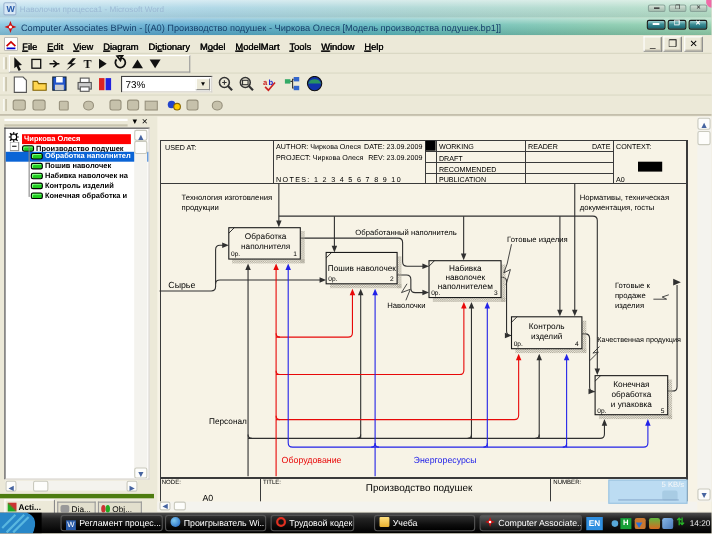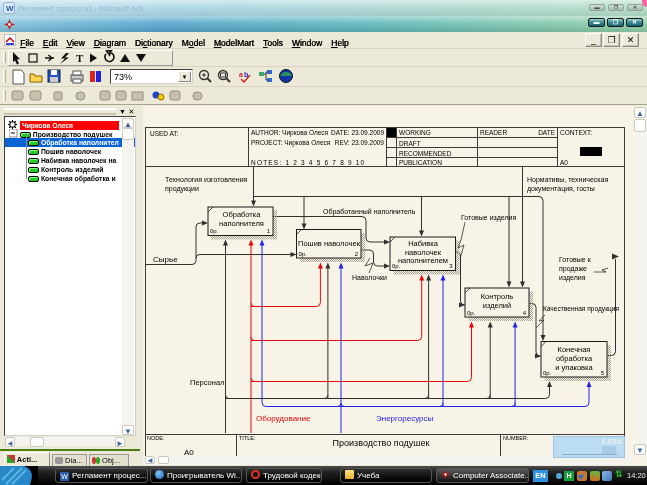--- a/index.html
+++ b/index.html
@@ -69,39 +69,40 @@
 </style>
 </head>
 <body>
 <div id="screen">
 
   <div id="tb1" class="abs">
       <div class="shine abs"></div>
     <div class="abs" style="left:3px;top:2px;width:12px;height:12px;background:#d6e7f5;border:1px solid #9ab4d0;border-radius:2px;">
       <div class="abs" style="left:2px;top:2px;font-size:8px;font-weight:bold;color:#2a5caa;line-height:8px;">W</div>
       </div>
-    <div class="txt abs">Регламент процесса1 - Microsoft Acti</div>
+    <div class="txt abs">Наволочки процесса1 - Microsoft Word</div>
     <div class="abs winbtn wb1" style="left:589px;top:4px;">
         <div class="glyph">▬</div>
       </div>
     <div class="abs winbtn wb1" style="left:608px;top:4px;">
         <div class="glyph">❐</div>
       </div>
     <div class="abs winbtn wb1" style="left:627px;top:4px;">
         <div class="glyph">✕</div>
       </div>
     <div id="pinkcorner" class="abs"></div>
   </div>
 
   <div id="tb2" class="abs">
       <div class="shine abs"></div>
     <svg class="abs" style="left:4px;top:3px" width="11" height="11" viewBox="0 0 11 11">
       <path d="M5.5 0 L7 4 L11 5.5 L7 7 L5.5 11 L4 7 L0 5.5 L4 4 Z" fill="#cc1111"></path>
       <circle cx="5.5" cy="5.5" r="1.4" fill="#fff"></circle>
     </svg>
+    <div class="txt abs">Computer Associates BPwin - [(A0) Производство подушек - Чиркова Олеся  [Модель производства подушек.bp1]]</div>
     <div class="abs winbtn wb2" style="left:588px;top:1.5px;">
         <div class="glyph">▬</div>
       </div>
     <div class="abs winbtn wb2" style="left:607px;top:1.5px;">
         <div class="glyph">❐</div>
       </div>
     <div class="abs winbtn wb2" style="left:626px;top:1.5px;">
         <div class="glyph">✕</div>
       </div>
   </div>
@@ -259,21 +260,21 @@
         <div class="sbtn abs" style="left:0;bottom:0;width:12px;height:10px;">▼</div>
       </div>
     </div>
 
     <div class="abs sb" style="left:5px;top:331px;width:120px;height:9px;">
       <div class="sbtn abs" style="left:0;top:0;width:10px;height:10px;">◄</div>
       <div class="sbtn abs" style="left:25px;top:0;width:14px;height:10px;"></div>
       <div class="sbtn abs" style="right:0;top:0;width:10px;height:10px;">►</div>
     </div>
 
-    <div class="abs" style="left:0;top:343px;width:140px;height:16px;border-top:2px solid #4d7c0f;">
+    <div class="abs" style="left:0;top:343px;width:140px;height:16px;border-top:4px solid #4d7c0f;">
       <div class="abs" style="left:4px;top:1px;width:46px;height:15px;background:#ece9d8;border:1px solid #888;border-top-color:#fff;border-left-color:#fff;border-bottom:none;font-size:7.5px;font-weight:bold;padding:2px 0 0 2px;"><span style="display:inline-block;width:8px;height:8px;background:linear-gradient(45deg,#2a2 40%,#c33 60%);vertical-align:-1px;"></span> Acti...</div>
       <div class="abs" style="left:52px;top:3px;width:35px;height:13px;background:#e2dfcd;border:1px solid #999;border-bottom:none;font-size:7.5px;padding:1px 0 0 2px;"><span style="display:inline-block;width:8px;height:7px;background:#999;border-radius:2px;vertical-align:-1px;"></span> Dia...</div>
       <div class="abs" style="left:89px;top:3px;width:40px;height:13px;background:#e2dfcd;border:1px solid #999;border-bottom:none;font-size:7.5px;padding:1px 0 0 2px;"><span style="display:inline-block;width:4px;height:7px;background:#c33;border-radius:50%;vertical-align:-1px;"></span><span style="display:inline-block;width:4px;height:7px;background:#2a2;border-radius:50%;vertical-align:-1px;"></span> Obj...</div>
     </div>
   </div>
 
   <div id="canvas" class="abs">
     <svg class="abs" style="left:0;top:0" width="492" height="350" viewBox="143 106 492 350">
       <defs>
         <pattern id="hatch" width="2" height="2" patternUnits="userSpaceOnUse">

